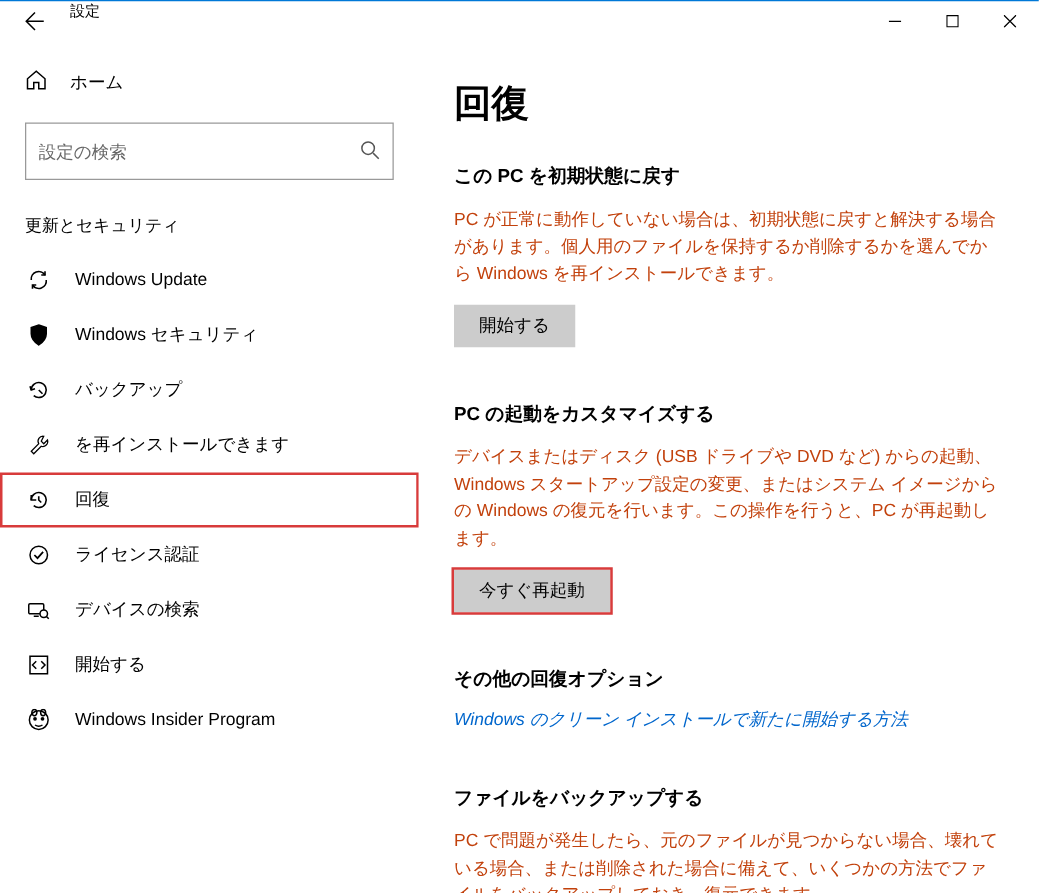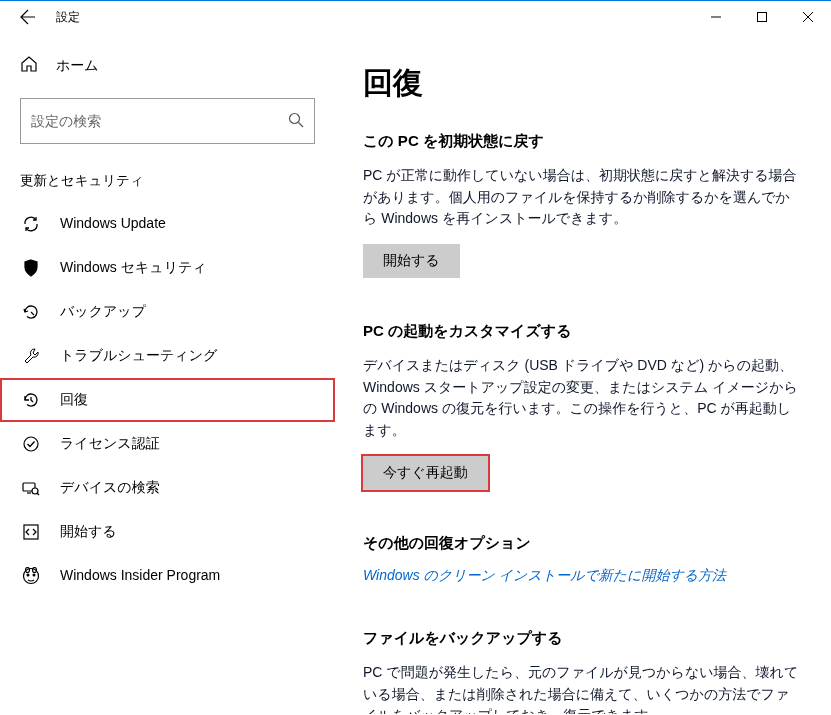--- a/index.html
+++ b/index.html
@@ -9,21 +9,20 @@
   color: #000;
   background: #fff;
   width: 831px;
   height: 715px;
   overflow: hidden;
   border-top: 1px solid #0078d7;
 }
 .titlebar {
   height: 32px;
   display: flex;
-  align-items: center;
   padding: 0 0 0 8px;
 }
 .back-btn {
   width: 40px;
   height: 32px;
   display: flex;
   align-items: center;
   justify-content: center;
   font-size: 15px;
 }
@@ -112,21 +111,21 @@
 }
 .section-title {
   font-size: 15px;
   font-weight: 600;
   margin-bottom: 14px;
 }
 .section-desc {
   font-size: 14px;
   line-height: 1.55;
   margin-bottom: 14px;
-  color: #0f172a;
+  color: #c2410c;
 }
 .btn {
   background: #cccccc;
   border: none;
   padding: 8px 20px;
   font-size: 14px;
   font-family: inherit;
   cursor: pointer;
   display: inline-block;
 }
@@ -223,21 +222,21 @@
       </span>
       <span>バックアップ</span>
     </div>
 
     <div class="nav-item">
       <span class="nav-icon">
         <svg width="18" height="18" viewBox="0 0 18 18">
             <path d="M13 2 A4 4 0 0 0 9 8 L3 14 L5 16 L11 10 A4 4 0 0 0 16 5 L13 8 L11 6 Z" stroke="#000" stroke-width="1" fill="none"></path>
           </svg>
       </span>
-      <span>トラブルシューティング</span>
+      <span>を再インストールできます</span>
     </div>
 
     <div class="nav-item highlighted">
       <span class="nav-icon">
         <svg width="18" height="18" viewBox="0 0 18 18">
             <path d="M3 9 A6 6 0 1 1 5 13.5" stroke="#000" stroke-width="1.3" fill="none"></path>
             <path d="M3 5 L3 9 L7 9" stroke="#000" stroke-width="1.3" fill="none"></path>
             <path d="M9 6 V9 L11 11" stroke="#000" stroke-width="1.3" fill="none"></path>
           </svg>
       </span>

